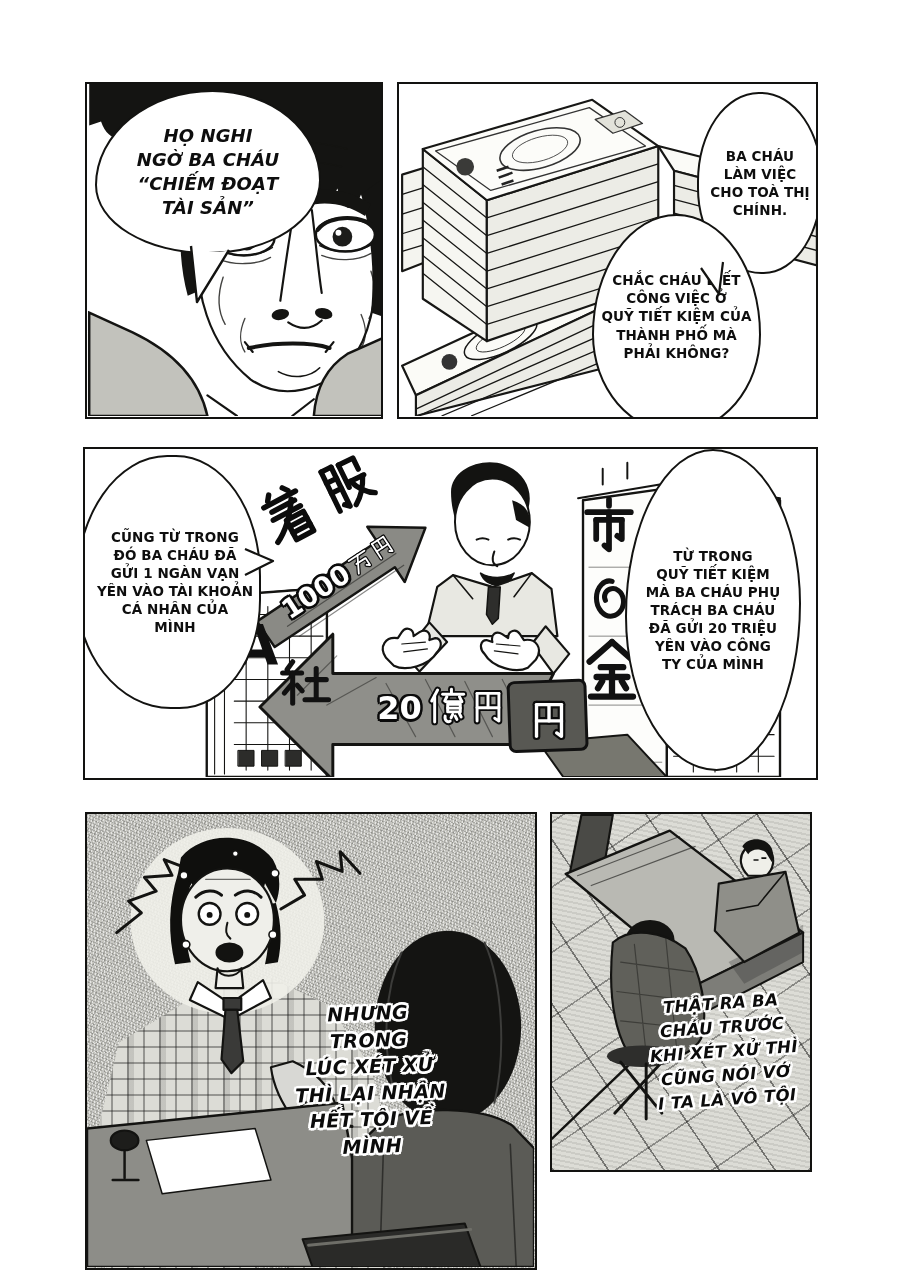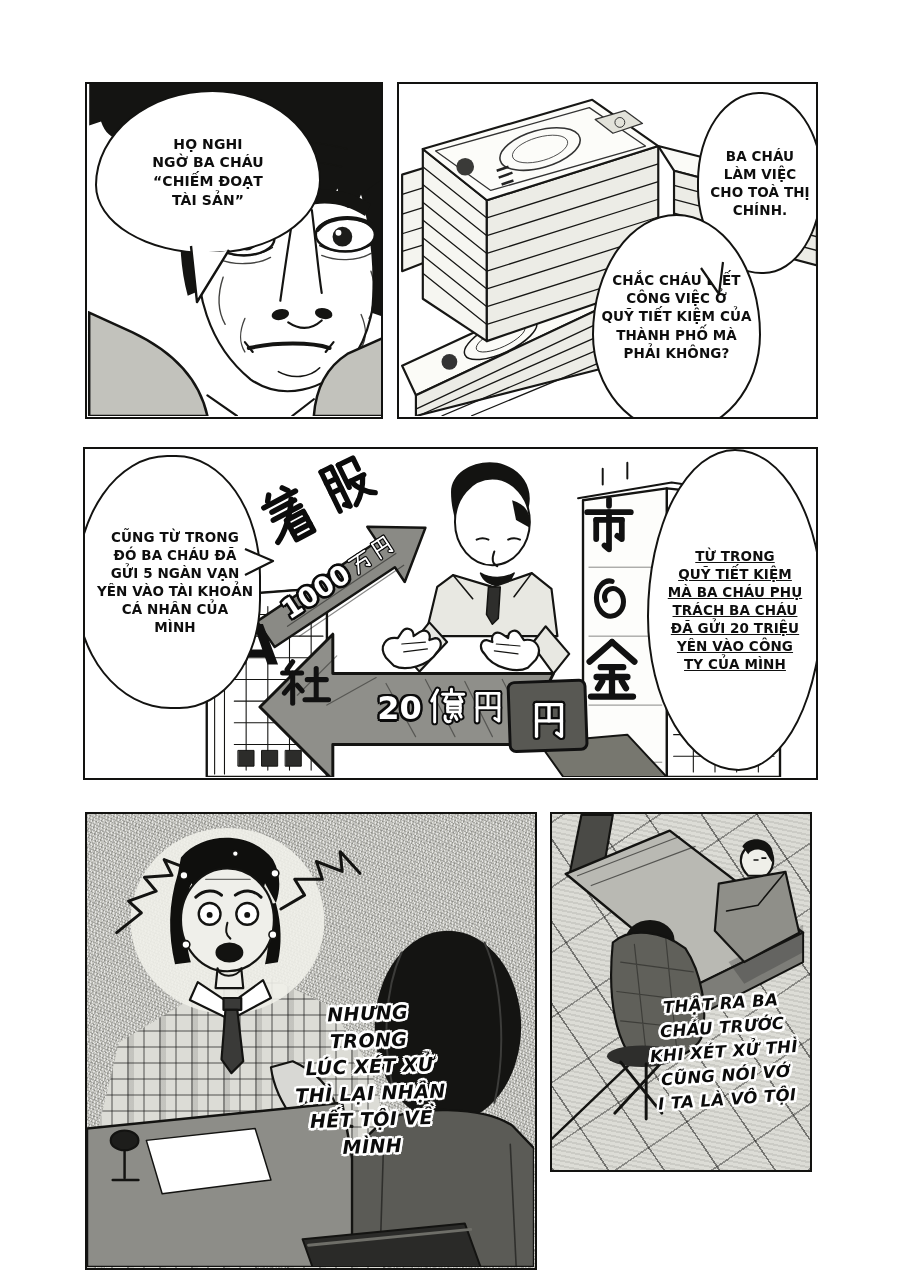--- a/index.html
+++ b/index.html
@@ -94,21 +94,21 @@
         <path d="M248 262 L240 272" stroke-width="2.2"></path>
         <path d="M192 292 C206 300 224 298 234 288" stroke-width="1.6"></path>
         <path d="M112 150 C104 210 122 266 164 300 C196 322 238 312 266 280 C284 258 292 220 292 178" stroke-width="2.2"></path>
         <path d="M0 232 L44 252 C86 272 112 300 120 337 L0 337 Z" fill="#c2c2bc" stroke-width="2.5"></path>
         <path d="M298 258 L262 274 C240 288 230 310 228 337 L298 337 Z" fill="#c2c2bc" stroke-width="2.5"></path>
         <path d="M120 316 L150 337" stroke-width="2.2"></path>
         <path d="M228 320 L206 337" stroke-width="2.2"></path>
       </g>
     </svg>
     <div class="bubble" style="left:8px;top:6px;width:222px;height:160px;border-radius:52% 48% 50% 50%/58% 55% 45% 42%;">
-      <div class="btxt" style="font-size:14px;">HỌ NGHI
+      <div class="btxt" style="font-size:18px;font-style:italic;">HỌ NGHI
 NGỜ BA CHÁU
 “CHIẾM ĐOẠT
 TÀI SẢN”</div>
     </div>
     <svg class="tail" style="left:100px;top:160px;" width="46" height="62" viewBox="0 0 46 62">
       <path d="M4 2 C18 8 30 10 42 6 L10 58 Z" fill="#fff"></path>
       <path d="M42 6 L10 58 L4 2" fill="none" stroke="#131311" stroke-width="2.4" stroke-linejoin="round"></path>
     </svg>
   </div>
 
@@ -380,30 +380,30 @@
             <path d="M76 20 V86 L66 79"></path>
             <path d="M50 20 V54"></path>
             <path d="M24 54 H76"></path>
           </g>
       </svg>
     </span>
 
     <div class="bubble" style="left:-10px;top:6px;width:182px;height:250px;border-radius:52% 48% 46% 54%/55% 50% 45% 50%;">
       <div class="btxt" style="padding-left:14px;">CŨNG TỪ TRONG
 ĐÓ BA CHÁU ĐÃ
-GỬI 5 NGÀN VẠN
+GỬI 1 NGÀN VẠN
 YÊN VÀO TÀI KHOẢN
 CÁ NHÂN CỦA
 MÌNH</div>
     </div>
     <svg class="tail" style="left:158px;top:96px;" width="34" height="34" viewBox="0 0 34 34">
       <path d="M2 4 L30 16 L2 30 Z" fill="#fff"></path>
       <path d="M2 4 L30 16 L2 30" fill="none" stroke="#131311" stroke-width="2.2" stroke-linejoin="round"></path>
     </svg>
-    <div class="bubble" style="left:562px;top:0px;width:172px;height:318px;border-radius:50% 50% 48% 52%/52% 48% 52% 48%;text-decoration:underline;">
+    <div class="bubble" style="left:540px;top:0px;width:172px;height:318px;border-radius:50% 50% 48% 52%/52% 48% 52% 48%;">
       <div class="btxt">TỪ TRONG
 QUỸ TIẾT KIỆM
 MÀ BA CHÁU PHỤ
 TRÁCH BA CHÁU
 ĐÃ GỬI 20 TRIỆU
 YÊN VÀO CÔNG
 TY CỦA MÌNH</div>
     </div>
   </div>
 

